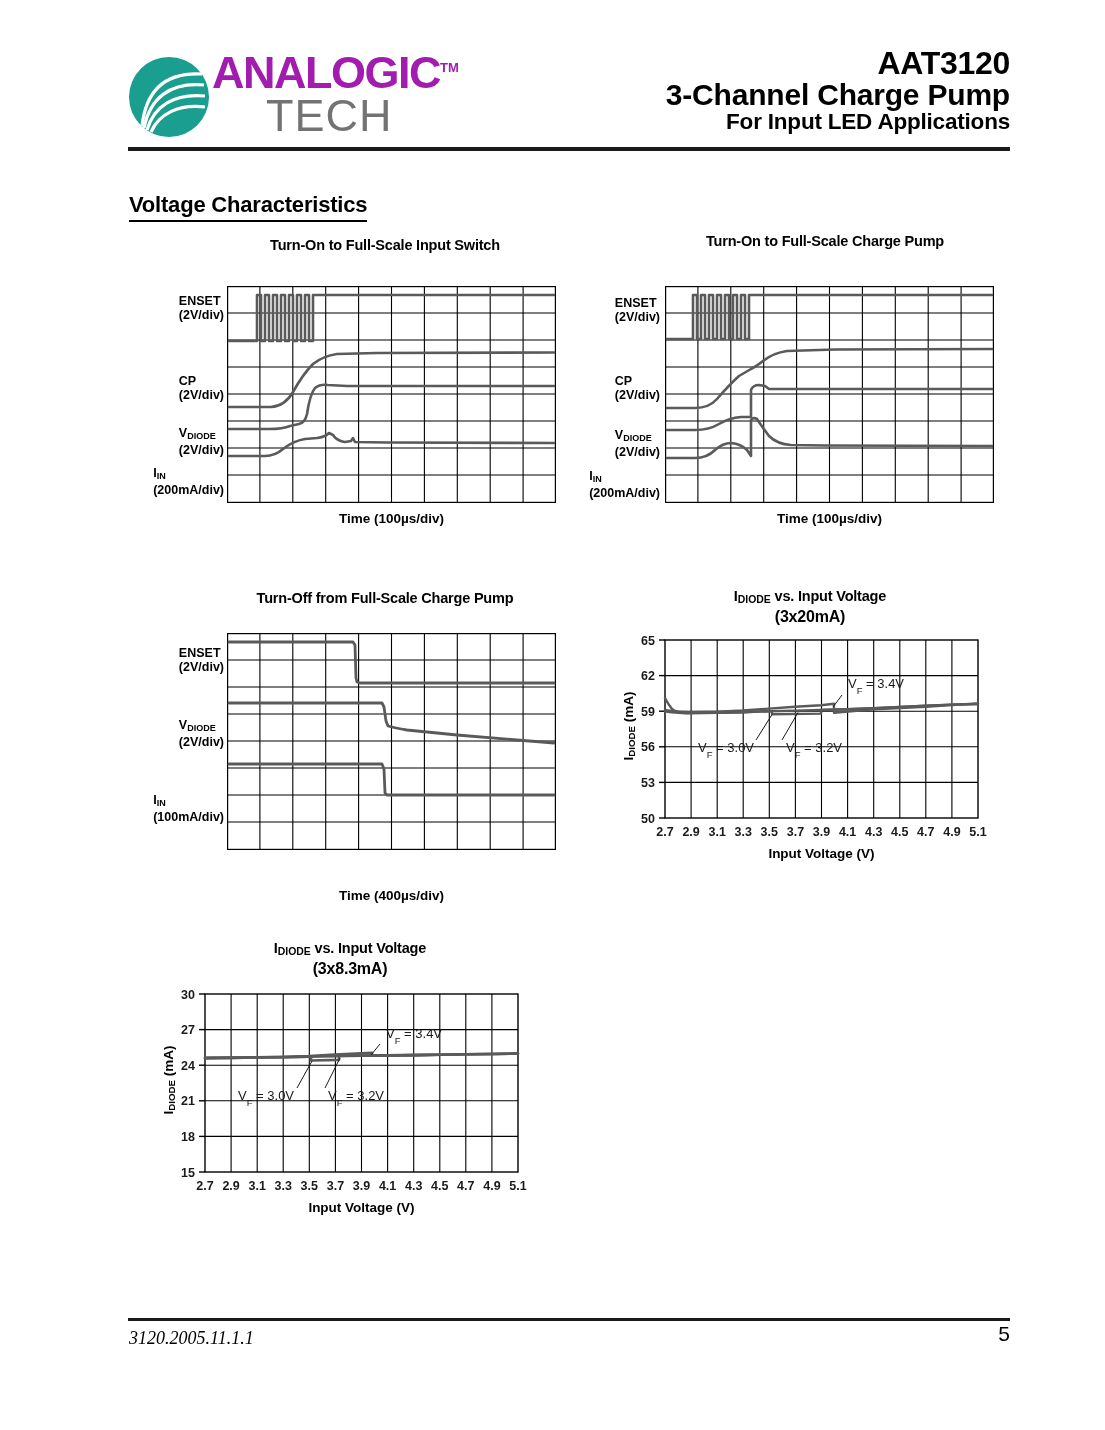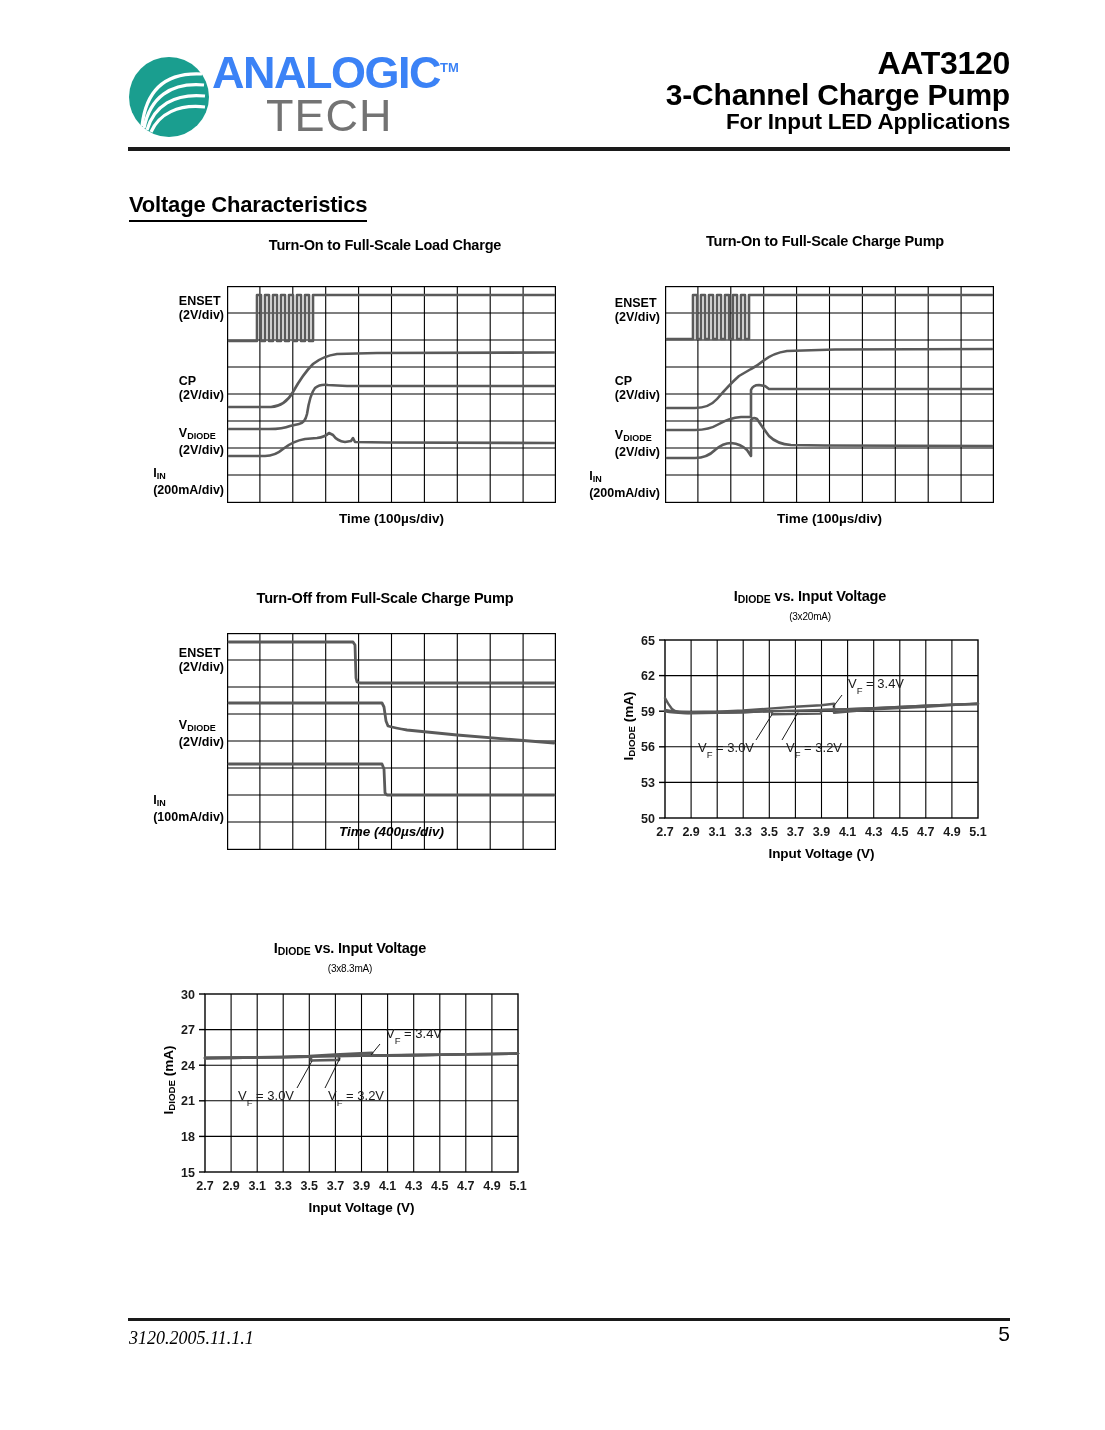--- a/index.html
+++ b/index.html
@@ -14,21 +14,21 @@
   }
   .page { position:relative; width:1105px; height:1430px; }
 
   
   .header { position:absolute; left:128px; top:45px; width:882px; height:105px; }
   .logo-wrap { position:absolute; left:0px; top:5px; width:300px; height:95px; }
   .logo-mark { position:absolute; left:0px; top:6px; width:82px; height:82px; }
   .logo-text { position:absolute; left:84px; top:-4px; }
   .logo-analogic {
     font-size:45px; font-weight:bold; letter-spacing:-1.5px;
-    line-height:44px; color:#3b82f6; font-family:"Liberation Sans", sans-serif;
+    line-height:44px; color:#a21caf; font-family:"Liberation Sans", sans-serif;
   }
   .logo-tm { font-size:13px; vertical-align:super; font-weight:bold; letter-spacing:0; }
   .logo-tech {
     font-size:45px; font-weight:normal; letter-spacing:1px;
     line-height:42px; color:#737373; margin-left:54px;
     font-family:"Liberation Sans", sans-serif;
   }
   .header-right { position:absolute; right:0px; top:0px; text-align:right; }
   .part-number { font-size:32px; font-weight:bold; line-height:36px; letter-spacing:-0.3px;}
   .subtitle-1 { font-size:30px; font-weight:bold; line-height:27px; letter-spacing:-0.2px;}
@@ -41,21 +41,21 @@
     font-size:22px; font-weight:bold;
     border-bottom:2.5px solid #000; padding-bottom:2px;
     display:inline-block; letter-spacing:-0.2px;
   }
 
   
   .chart-title {
     position:absolute; text-align:center; font-size:14.5px; font-weight:bold;
     letter-spacing:-0.2px; line-height:17px;
   }
-  .chart-subtitle { font-size:10px; font-weight:normal; display:block; }
+  .chart-subtitle { font-size:16px; font-weight:bold; display:block; }
   sub { font-size:0.72em; vertical-align:-0.22em; letter-spacing:0; }
 
   .scope-labels { position:absolute; text-align:right; font-size:12.5px; font-weight:bold; line-height:14px; }
   .scope-label-row { position:absolute; right:0; white-space:nowrap; text-align:left; }
   .axis-caption { position:absolute; text-align:center; font-size:13.5px; font-weight:bold; }
 
   .plot-svg { position:absolute; }
 
   .ylabel-rot {
     position:absolute; font-size:13.5px; font-weight:bold;
@@ -98,21 +98,21 @@
       <div class="part-number">AAT3120</div>
       <div class="subtitle-1">3-Channel Charge Pump</div>
       <div class="subtitle-2">For Input LED Applications</div>
     </div>
   </div>
   <div class="header-rule"></div>
 
   <div class="section-title">Voltage Characteristics</div>
 
   <div class="chart-title" style="left:150px; top:237px; width:470px;">
-    <span>Turn-On to Full-Scale Load Charge</span>
+    <span>Turn-On to Full-Scale Input Switch</span>
   </div>
 
   <div class="scope-labels" style="left:120px; top:286px; width:104px; height:216px;">
     <div class="scope-label-row" style="top:8px;">
       <span>ENSET</span><br><span>(2V/div)</span>
     </div>
     <div class="scope-label-row" style="top:88px;">
       <span>CP</span><br><span>(2V/div)</span>
     </div>
     <div class="scope-label-row" style="top:140px;">
@@ -244,21 +244,21 @@
         <line x1="0" y1="162" x2="329" y2="162"></line>
       <line x1="0" y1="189" x2="329" y2="189"></line>
     </g>
     <g fill="none" stroke="#5a5a5a" stroke-width="2.8" stroke-linejoin="round" stroke-linecap="round">
       <path d="M2,9 L126,9 L128,12 L129,45 L130,49 L133,50 L327,50"></path>
       <path d="M2,70 L155,70 L157,74 L159,88 L161,93 Q168,95 180,97 L230,102 L290,107 L327,110"></path>
       <path d="M2,131 L155,131 L157,136 L158,160 L160,162 L327,162"></path>
     </g>
   </svg>
 
-  <div class="axis-caption" style="left:227px; top:824px; width:329px;font-style:italic;">Time (400µs/div)</div>
+  <div class="axis-caption" style="left:227px; top:888px; width:329px;">Time (400µs/div)</div>
 
   <div class="chart-title" style="left:640px; top:588px; width:340px;">
     <span>I</span><sub>DIODE</sub>
     <span>vs. Input Voltage</span>
     <span class="chart-subtitle">(3x20mA)</span>
   </div>
 
   <div class="ylabel-rot" style="left:559px; top:718px; width:140px; text-align:center;">
     <span>I</span><sub>DIODE</sub><span> (mA)</span>
   </div>

